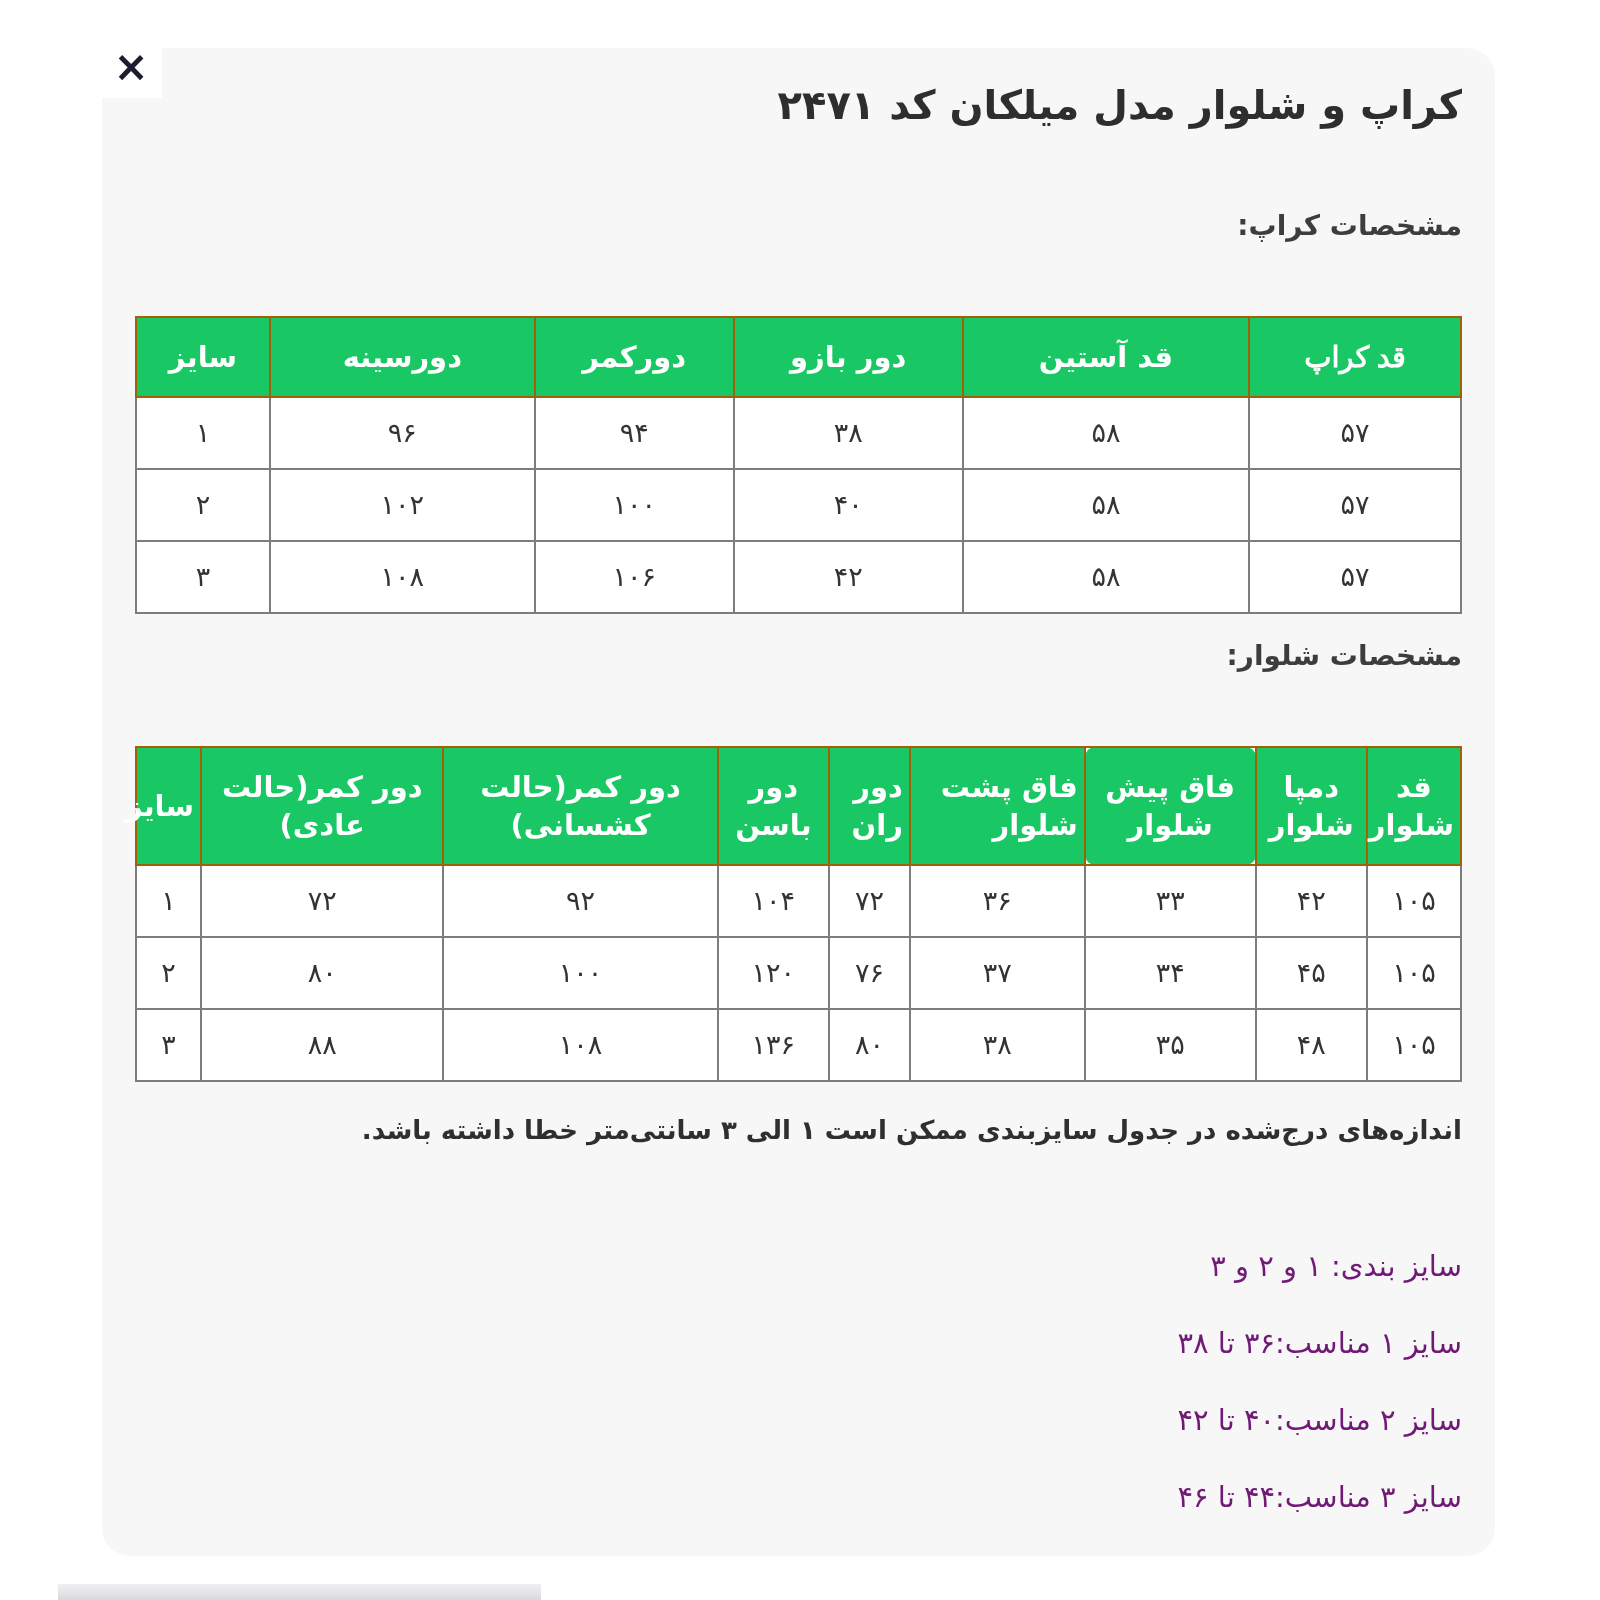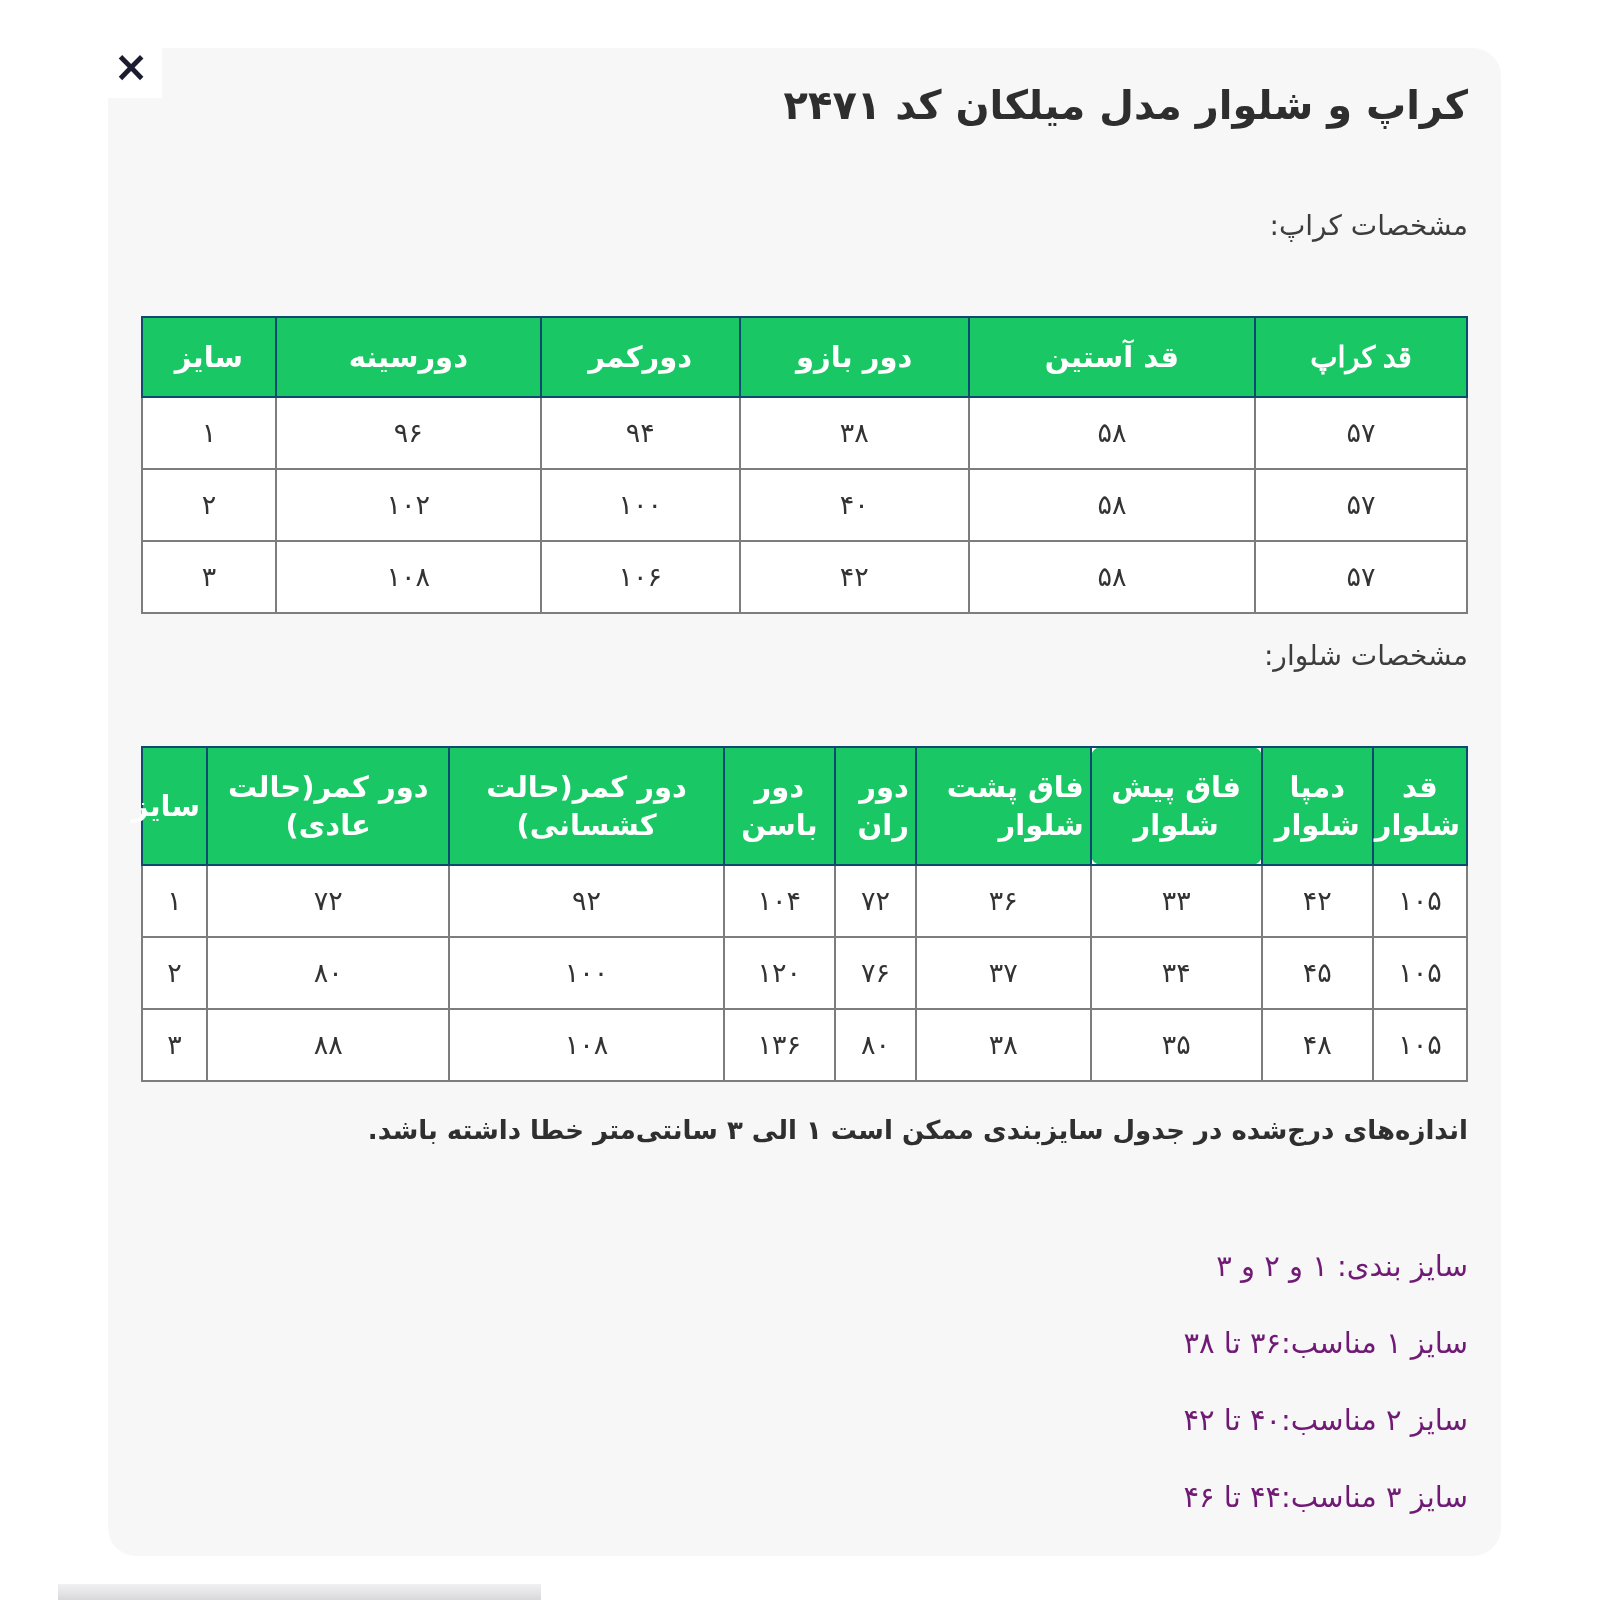--- a/index.html
+++ b/index.html
@@ -5,21 +5,21 @@
   * { margin: 0; padding: 0; box-sizing: border-box; }
   html, body {
     width: 1600px; height: 1600px;
     background: #ffffff;
     font-family: "DejaVu Sans", sans-serif;
     overflow: hidden;
     position: relative;
   }
   .panel {
     position: absolute;
-    left: 108px; top: 48px;
+    left: 102px; top: 48px;
     width: 1393px; height: 1508px;
     background: #f7f7f8;
     border-radius: 28px;
     direction: rtl;
     text-align: right;
     padding: 0 33px;
     color: #3a3a3a;
   }
   .close-btn {
     position: absolute;
@@ -39,41 +39,41 @@
   .page-title {
     padding-top: 32px;
     font-size: 40px;
     font-weight: 700;
     color: #2e2e2e;
     line-height: 50px;
   }
   .section-label {
     margin-top: 78px;
     font-size: 28px;
-    font-weight: 400;
+    font-weight: 700;
     color: #3d3d3d;
     line-height: 36px;
   }
   .section-label.pants { margin-top: 24px; }
   table.spec-table {
     width: 100%;
     border-collapse: collapse;
     table-layout: fixed;
     margin-top: 72px;
     background: #ffffff;
     direction: rtl;
   }
   table.spec-table th {
     background: #19c864;
     color: #ffffff;
     font-weight: 700;
     font-size: 29px;
     line-height: 38px;
     padding: 20px 6px;
-    border: 2px solid #0c4a6e;
+    border: 2px solid #a16207;
     text-align: center;
   }
   table.spec-table td {
     background: #ffffff;
     color: #333333;
     font-size: 27px;
     line-height: 34px;
     padding: 18px 6px;
     border: 2px solid #7d7d7d;
     text-align: center;

